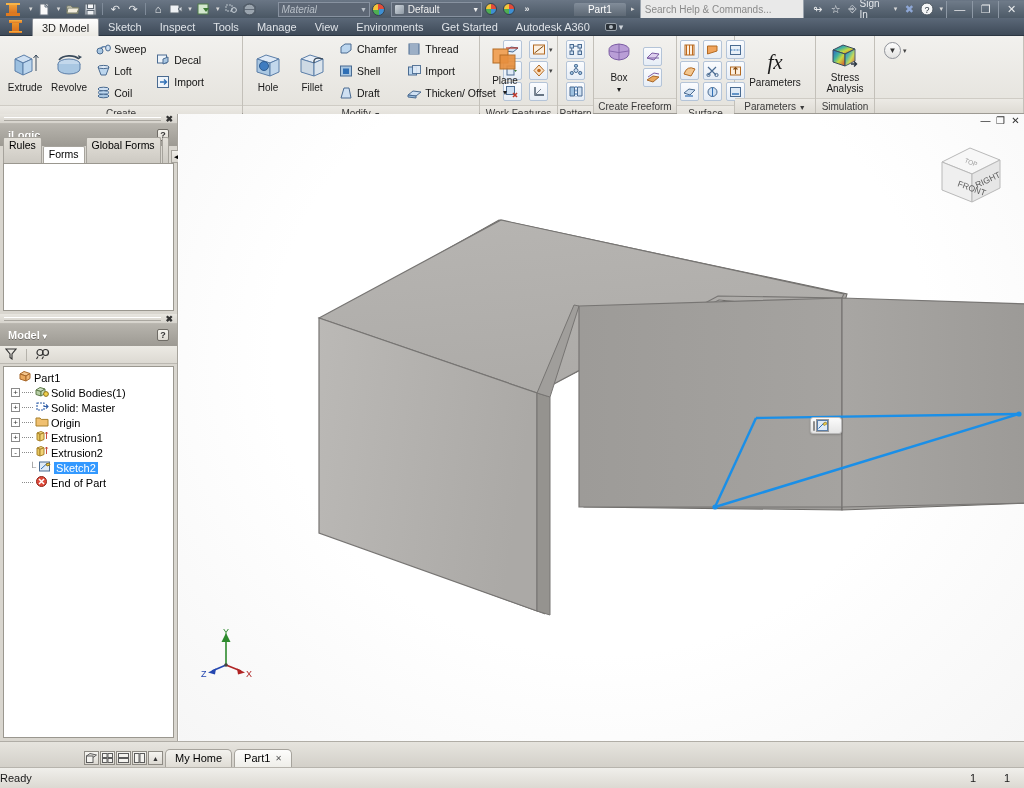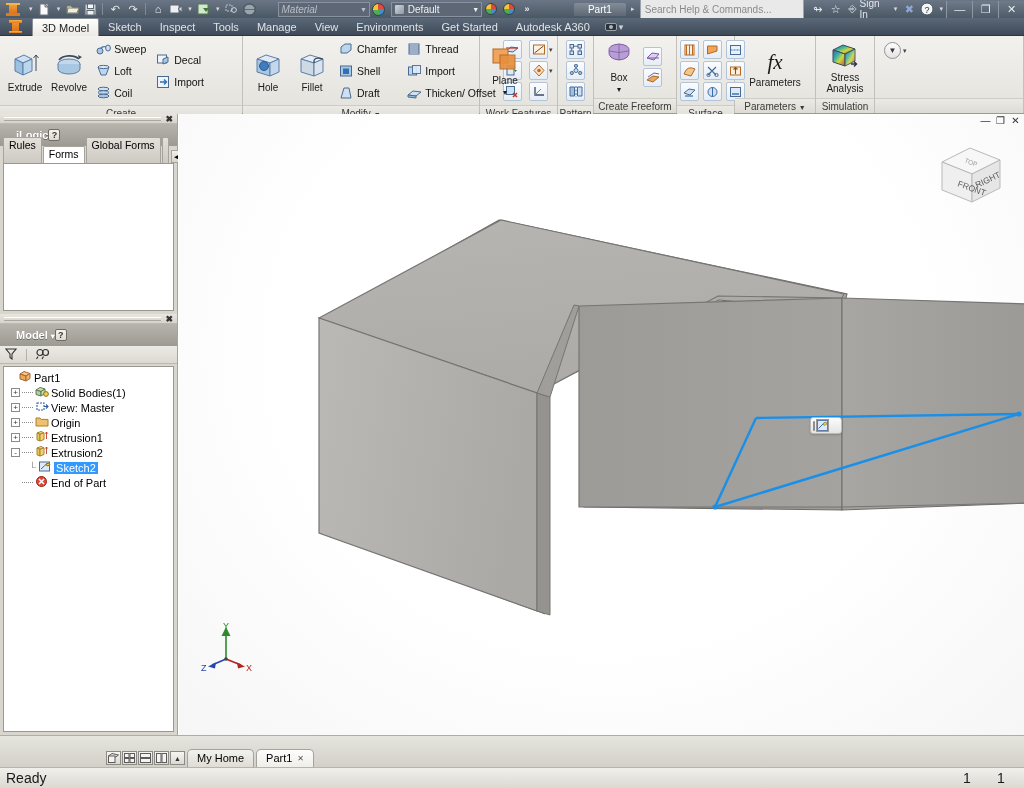--- a/index.html
+++ b/index.html
@@ -164,22 +164,23 @@
   .panelwrap { display:flex; flex-direction:column; }
   .panel-grip {
     height: 10px; background: linear-gradient(#e8e6e0,#d6d3cc);
     display:flex; align-items:center; padding: 0 4px; position:relative;
     border-bottom:1px solid #bbb8b1;
   }
   .grip-line { flex:1; height:4px; border-top:1px solid #fff; border-bottom:1px solid #aaa7a0;}
   .grip-x { font-size:9px; color:#333; margin-left:4px; font-weight:bold; line-height:8px;}
   .panel-title {
     height: 22px; background: linear-gradient(#b7b4ad,#9d9a93);
-    display:flex; align-items:center; padding: 0 16px;
+    display:flex; align-items:center; padding: 0 8px;
     color:#fff; font-size:11px; font-weight:bold; text-shadow:0 1px 0 #6e6b66;
+    justify-content: space-between;
   }
   .panel-title .helpbtn {
     width:12px;height:12px;border:1px solid #6f6c66;background:linear-gradient(#f6f4ee,#ddd9d1);
     color:#333;font-size:9px;font-weight:bold;display:flex;align-items:center;justify-content:center;
     border-radius:2px; text-shadow:none;
   }
   .tabstrip {
     display:flex; align-items:flex-end; height: 17px;
     background: #d9d6cf; padding-left: 3px; gap:1px;
   }
@@ -243,42 +244,42 @@
     box-shadow: 0 1px 2px rgba(0,0,0,.18);
   }
   .mt-bar { width:2px;height:10px;background:#8d8d8d;border-radius:1px;}
   .mt-icon {
     width:13px;height:13px;border:1px solid #9a9a9a;background:#fff;
     display:flex;align-items:center;justify-content:center;
   }
 
   
   .docbar {
-    height: 32px; flex:none; display:flex; align-items:flex-end;
+    height: 26px; flex:none; display:flex; align-items:flex-end;
     background: linear-gradient(#e6e4de,#d3d0c9);
-    border-top:1px solid #b0ada6; padding-left: 104px; gap:0;
+    border-top:1px solid #b0ada6; padding-left: 82px; gap:0;
     position:relative;
   }
   .vtools { display:flex; align-items:center; gap:1px; padding: 0 2px 2px 2px; }
   .vtool {
     width:15px;height:14px;border:1px solid #8e8b84;background:linear-gradient(#f6f5f1,#dcd9d2);
     display:flex;align-items:center;justify-content:center;
   }
   .doctab {
     font-size:11px; padding: 2px 9px 3px 9px; margin-right:2px;
     background: linear-gradient(#f3f2ee,#dfdcd5);
     border:1px solid #a6a39c; border-bottom:none; border-radius:5px 5px 0 0;
     display:flex; align-items:center; gap:5px; cursor:default;
   }
   .doctab.active { background: linear-gradient(#fdfdfc,#efeee9); }
   .doctab .x { font-size:8px; color:#555; }
   .statusbar {
     height: 21px; flex:none; display:flex; align-items:center;
     background: linear-gradient(#f0efeb,#dcd9d2);
-    border-top:1px solid #b7b4ad; padding: 0 6px; font-size:14px; color:#1a1a1a;
+    border-top:1px solid #b7b4ad; padding: 0 0; font-size:11px; color:#1a1a1a;
   }
   .status-right { margin-left:auto; display:flex; gap:0; }
   .status-cell { width: 34px; text-align:center; }
 </style>
 </head>
 <body>
 
 <div id="app">
 
   <div class="strip0">
@@ -871,21 +872,21 @@
 
           <div class="tree-row indent1">
             <span class="expander">+</span>
             <span class="tline"></span>
             <span>
               <svg width="14" height="13" viewBox="0 0 14 13">
                   <rect x="2" y="3" width="7" height="7" fill="none" stroke="#2f5ea8" stroke-width="1.1" stroke-dasharray="2 1"></rect>
                   <path d="M9 6.5 h4 M11 4.5 l2 2 l-2 2" fill="none" stroke="#2f5ea8" stroke-width="1.1"></path>
                 </svg>
             </span>
-            <span class="lbl">View: Master</span>
+            <span class="lbl">Solid: Master</span>
           </div>
 
           <div class="tree-row indent1">
             <span class="expander">+</span>
             <span class="tline"></span>
             <span>
               <svg width="14" height="13" viewBox="0 0 14 13">
                   <path d="M1 3 h4 l1.2 1.4 H13 v6.6 H1 Z" fill="#f0c070" stroke="#a8802a"></path>
                 </svg>
             </span>

